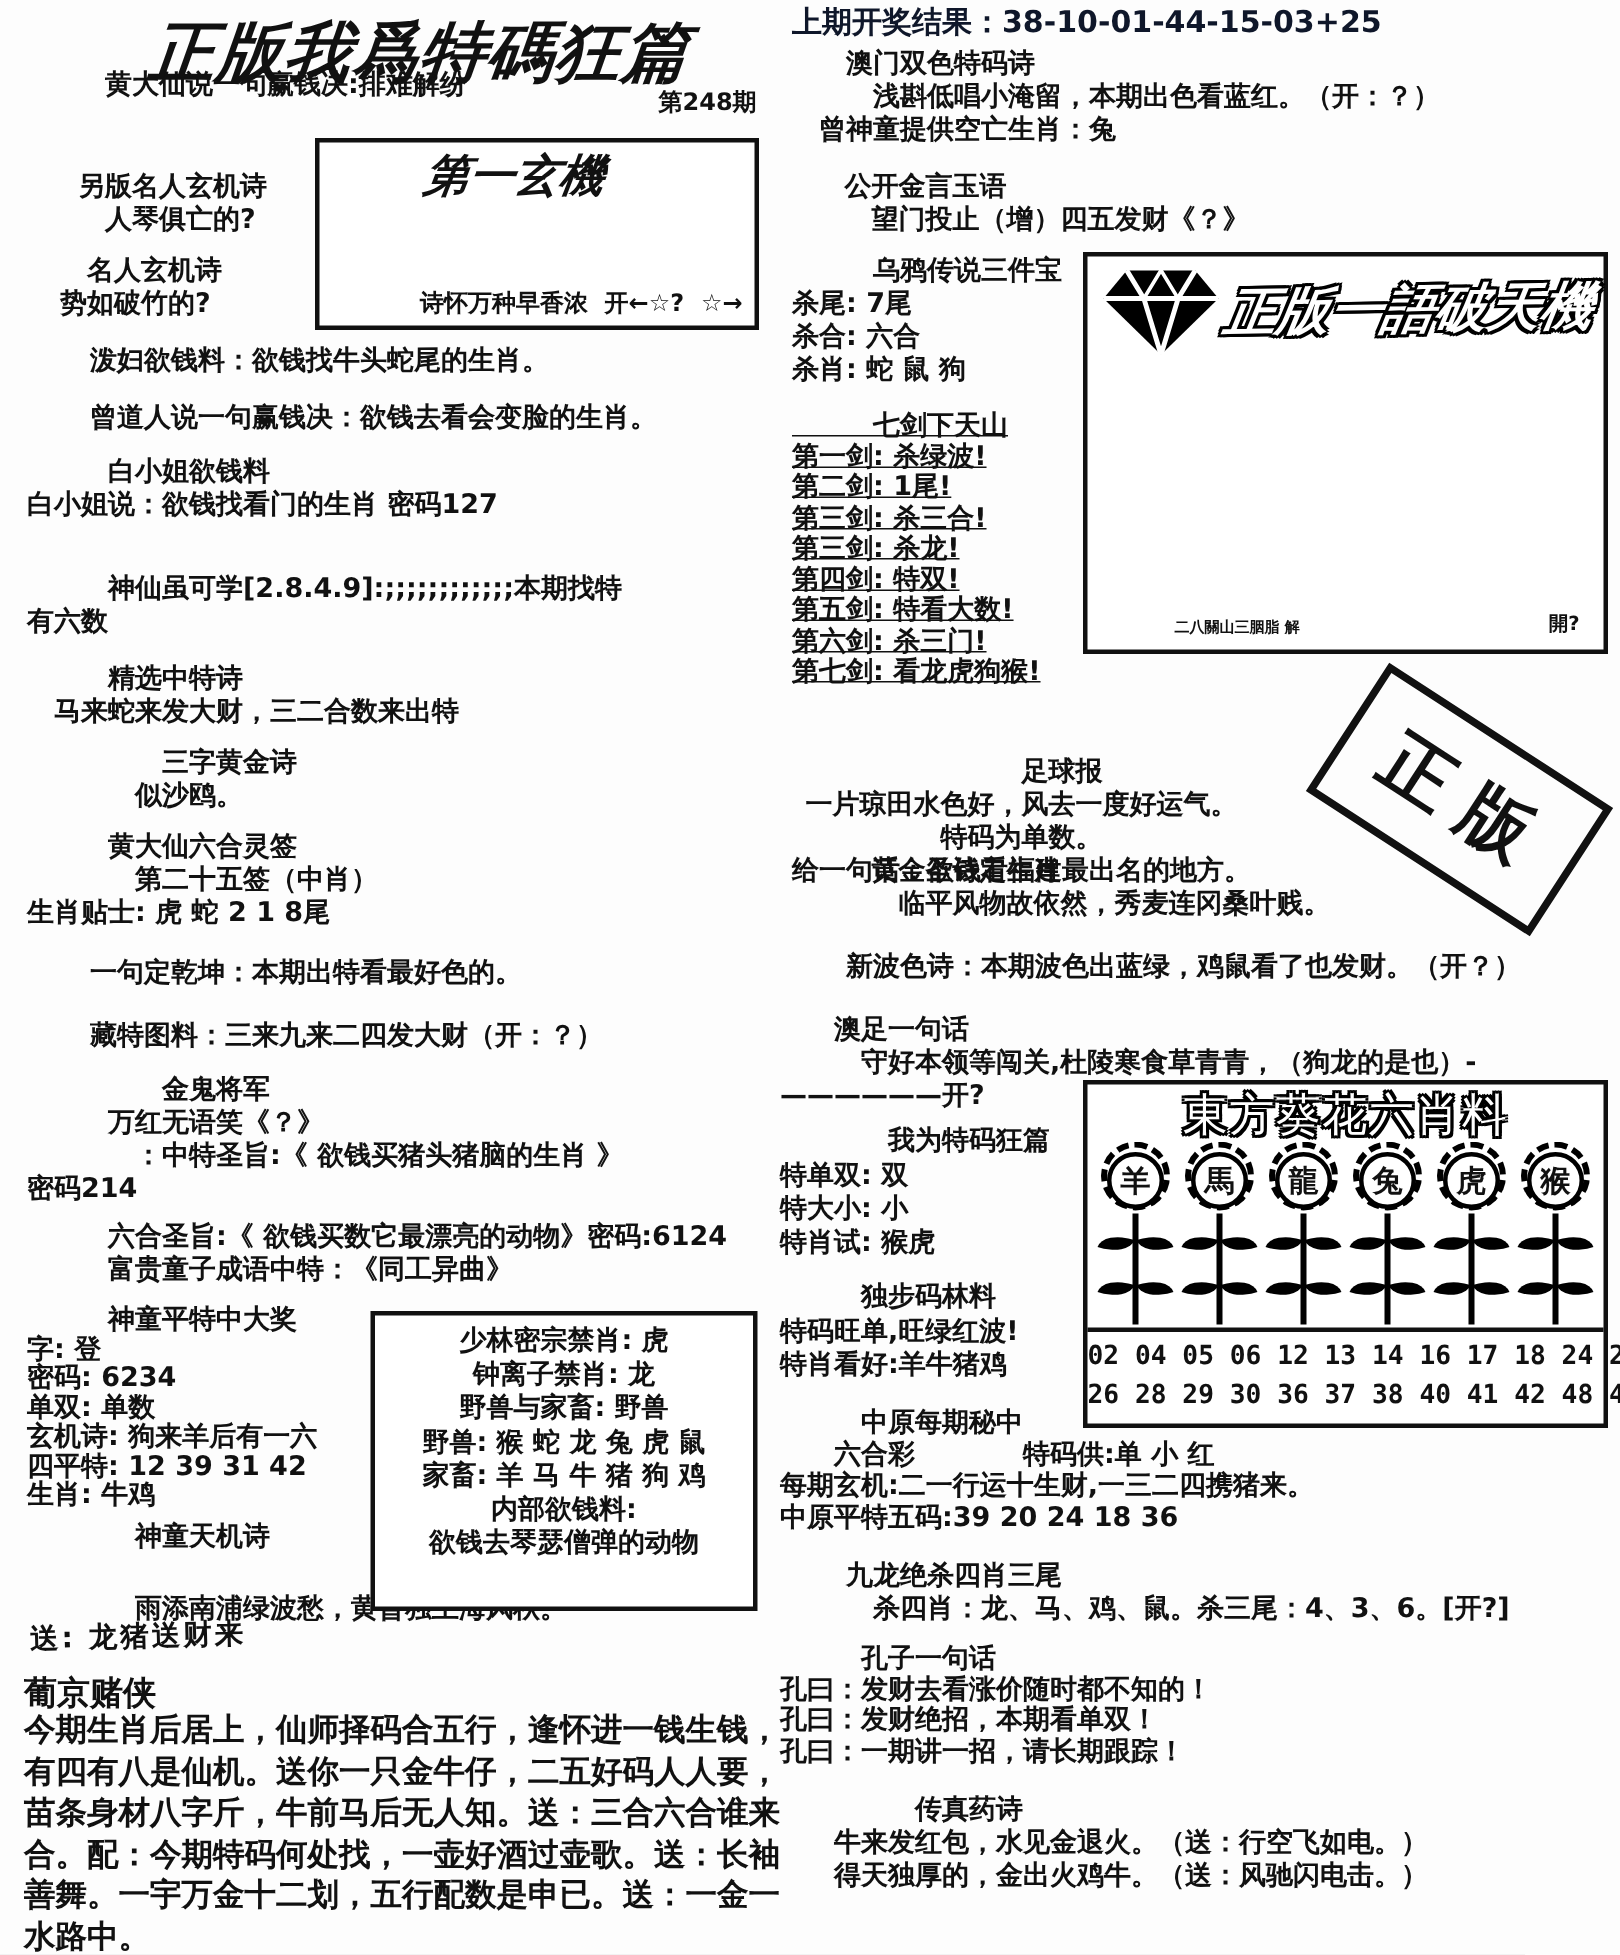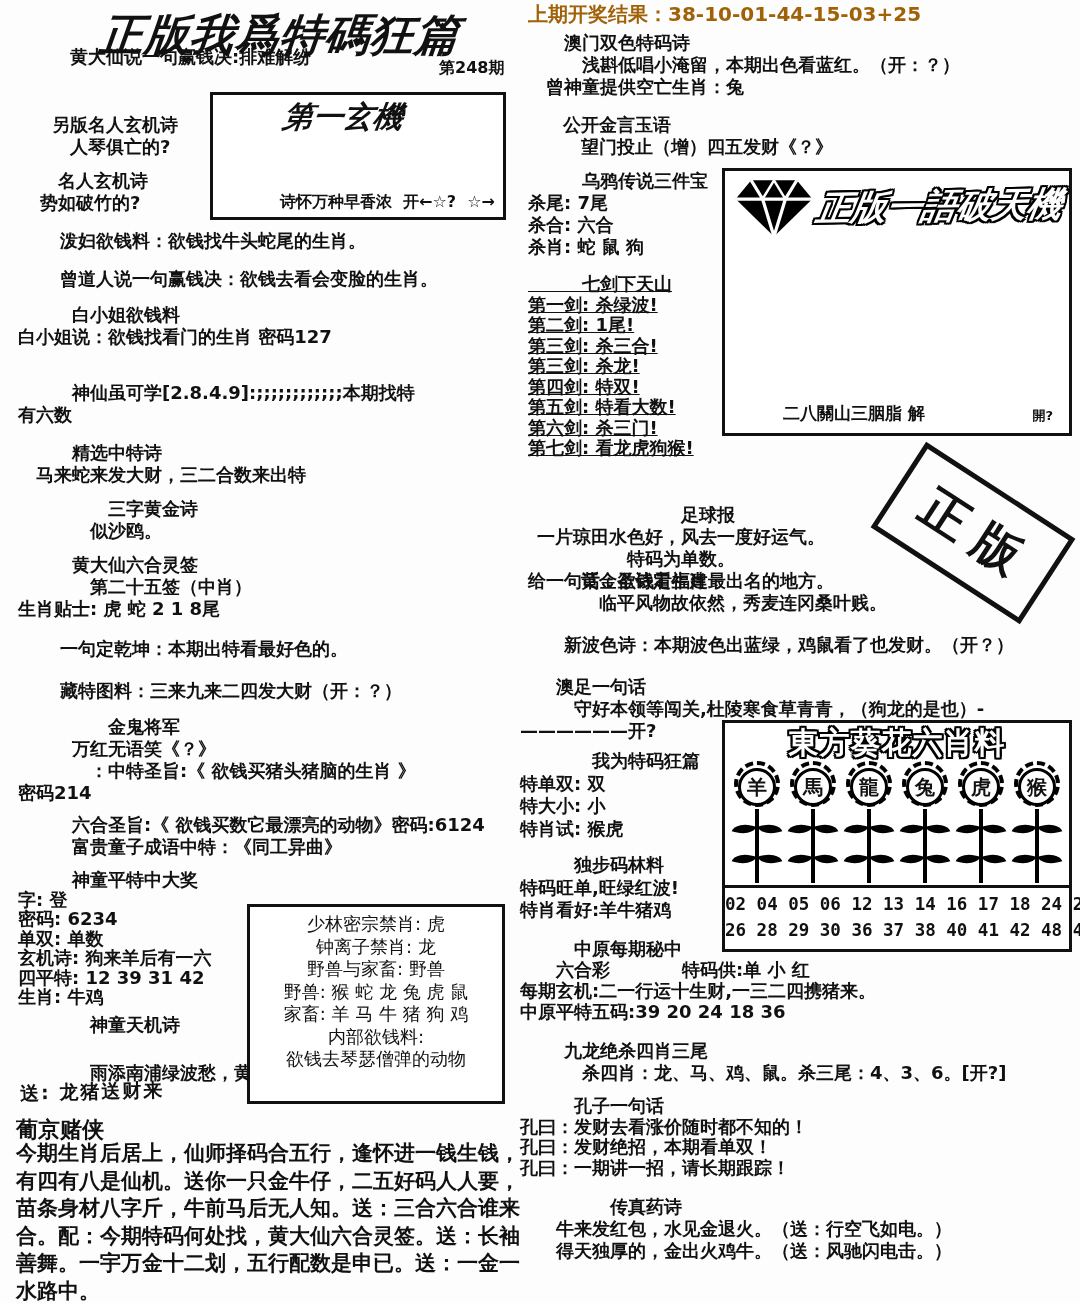--- a/index.html
+++ b/index.html
@@ -1,49 +1,49 @@
 <!DOCTYPE html>
 <html><head>
 <meta charset="utf-8">
 <style>
   html,body{margin:0;padding:0;background:#e9e9e9;}
   #sheet{position:relative;width:1080px;height:1303px;background:#fdfdfd;overflow:hidden;
          font-family:"DejaVu Sans",sans-serif;color:#111;}
   .sec{position:absolute;font-weight:bold;font-size:18px;line-height:22px;white-space:pre;}
   .sec div{min-height:10px;}
-  .red{color:#a16207;}
+  .red{color:#0f172a;}
   .main-title{position:absolute;left:100px;top:6px;font-size:44px;font-weight:900;
               font-style:italic;letter-spacing:1px;transform:skewX(-6deg);white-space:nowrap;}
   .issue{position:absolute;left:410px;top:58px;font-size:16px;font-weight:bold;margin-left:29px;}
   .boxed{position:absolute;border:2px solid #111;background:#fff;}
   
   #mystery-box{left:210px;top:92px;width:290px;height:122px;border-width:3px;}
   #mystery-box .btitle{position:absolute;left:70px;top:2px;font-size:30px;font-weight:900;
                        font-style:italic;transform:skewX(-8deg);}
   #mystery-box .bfooter{position:absolute;right:8px;bottom:4px;font-size:16px;font-weight:bold;white-space:pre;}
   
   #diamond-box{left:722px;top:168px;width:344px;height:262px;border-width:3px;}
   .outline-txt{color:#fff;text-shadow:-2px -2px 0 #000,2px -2px 0 #000,-2px 2px 0 #000,2px 2px 0 #000,
                -2px 0 0 #000,2px 0 0 #000,0 -2px 0 #000,0 2px 0 #000;}
   #diamond-box .dtitle{position:absolute;left:92px;top:12px;font-size:35px;font-weight:900;
                        font-style:italic;transform:skewX(-10deg) rotate(-1deg);white-space:nowrap;}
-  #diamond-box .dfoot-l{position:absolute;left:58px;bottom:8px;font-size:17px;font-weight:bold;}
+  #diamond-box .dfoot-l{position:absolute;left:58px;bottom:8px;font-size:10px;font-weight:bold;}
   #diamond-box .dfoot-r{position:absolute;right:16px;bottom:8px;font-size:13px;font-weight:bold;}
   #gem{position:absolute;left:8px;top:6px;}
   
   #stamp{position:absolute;left:884px;top:482px;width:168px;height:92px;border:5px solid #111;
          transform:rotate(33deg);display:flex;align-items:center;justify-content:center;background:transparent;}
   #stamp span{font-size:48px;font-weight:900;letter-spacing:14px;margin-left:10px;}
   
   #shaolin-box{left:247px;top:874px;width:252px;height:188px;border-width:3px;
-               font-weight:normal;font-size:18px;line-height:22.5px;text-align:center;padding-top:6px;white-space:pre;margin-top:30px;}
+               font-weight:bold;font-size:18px;line-height:22.5px;text-align:center;padding-top:6px;white-space:pre;}
   
   #sunflower-box{left:722px;top:720px;width:344px;height:226px;border-width:3px;}
   #sunflower-box .stitle{position:absolute;left:0;right:0;top:0px;text-align:center;font-size:30px;
-                         font-weight:700;letter-spacing:1px;}
+                         font-weight:400;letter-spacing:1px;}
   #flowers{position:absolute;left:4px;right:4px;top:38px;height:122px;display:flex;justify-content:space-around;}
   .flower{position:relative;width:52px;height:122px;}
   .flower .rays{position:absolute;left:50%;top:0;transform:translateX(-50%);width:46px;height:46px;
                 border:4px dashed #000;border-radius:50%;box-sizing:border-box;}
   .flower .head{position:absolute;left:50%;top:7px;transform:translateX(-50%);width:32px;height:32px;
                 border:3px solid #000;border-radius:50%;background:#fff;display:flex;align-items:center;
                 justify-content:center;font-size:20px;font-weight:900;}
   .flower .stem{position:absolute;left:50%;top:48px;bottom:0;width:4px;background:#000;transform:translateX(-50%);}
   .leaf{position:absolute;width:22px;height:12px;background:#000;}
   .leaf.l1{left:2px;top:62px;border-radius:100% 0 100% 0;transform:rotate(18deg);}
@@ -88,21 +88,21 @@
   <div class="sec" style="left:18px;top:716px;"><div>　　　　　金鬼将军</div><div>　　　万红无语笑《？》</div><div>　　　　：中特圣旨:《 欲钱买猪头猪脑的生肖 》</div><div>密码214</div></div>
   <div class="sec" style="left:18px;top:814px;"><div>　　　六合圣旨:《 欲钱买数它最漂亮的动物》密码:6124</div><div>　　　富贵童子成语中特：《同工异曲》</div></div>
   <div class="sec" style="left:18px;top:870px;line-height:19.5px;"><div>　　　神童平特中大奖</div><div>字: 登</div><div>密码: 6234</div><div>单双: 单数</div><div>玄机诗: 狗来羊后有一六</div><div>四平特: 12 39 31 42</div><div>生肖: 牛鸡</div></div>
   <div class="sec" style="left:18px;top:1014px;text-align:right;">　　　　神童天机诗</div>
   <div class="sec" style="left:18px;top:1062px;">　　　　雨添南浦绿波愁，黄昏独上海风秋。</div>
   <div class="sec hand" style="left:20px;top:1080px;font-size:19px;">送: 龙猪送财来</div>
 
   <div class="boxed" id="shaolin-box"><div>少林密宗禁肖: 虎</div><div>钟离子禁肖: 龙</div><div>野兽与家畜: 野兽</div><div>野兽: 猴 蛇 龙 兔 虎 鼠</div><div>家畜: 羊 马 牛 猪 狗 鸡</div><div></div><div>内部欲钱料:</div><div>欲钱去琴瑟僧弹的动物</div></div>
 
   <div class="sec" id="pujing-title">葡京赌侠</div>
-  <div class="sec" id="pujing-body"><div>今期生肖后居上，仙师择码合五行，逢怀进一钱生钱，</div><div>有四有八是仙机。送你一只金牛仔，二五好码人人要，</div><div>苗条身材八字斤，牛前马后无人知。送：三合六合谁来</div><div>合。配：今期特码何处找，黄大仙六合灵签。送：长袖</div><div>善舞。一宇万金十二划，五行配数是申已。送：一金一</div><div>水路中。</div></div>
+  <div class="sec" id="pujing-body"><div>今期生肖后居上，仙师择码合五行，逢怀进一钱生钱，</div><div>有四有八是仙机。送你一只金牛仔，二五好码人人要，</div><div>苗条身材八字斤，牛前马后无人知。送：三合六合谁来</div><div>合。配：今期特码何处找，一壶好酒过壶歌。送：长袖</div><div>善舞。一宇万金十二划，五行配数是申已。送：一金一</div><div>水路中。</div></div>
 
   <div class="sec" style="left:528px;top:32px;"><div>　　澳门双色特码诗</div><div>　　　浅斟低唱小淹留，本期出色看蓝红。（开：？）</div><div>　曾神童提供空亡生肖：兔</div></div>
   <div class="sec" style="left:545px;top:114px;"><div>　公开金言玉语</div><div>　　望门投止（增）四五发财《？》</div></div>
   <div class="sec" style="left:528px;top:170px;"><div>　　　乌鸦传说三件宝</div><div>杀尾: 7尾</div><div>杀合: 六合</div><div>杀肖: 蛇 鼠 狗</div></div>
   <div class="sec" style="left:528px;top:274px;line-height:20.5px;text-decoration:underline;"><div>　　　七剑下天山</div><div>第一剑: 杀绿波!</div><div>第二剑: 1尾!</div><div>第三剑: 杀三合!</div><div>第三剑: 杀龙!</div><div>第四剑: 特双!</div><div>第五剑: 特看大数!</div><div>第六剑: 杀三门!</div><div>第七剑: 看龙虎狗猴!</div></div>
   <div class="sec" style="left:528px;top:504px;text-align:center;"><div>　　　足球报</div><div>一片琼田水色好，风去一度好运气。</div><div>特码为单数。</div><div>给一句话：欲钱看福建最出名的地方。</div></div>
   <div class="sec" style="left:545px;top:570px;"><div>　　黄金圣诗定生肖</div><div>　　　临平风物故依然，秀麦连冈桑叶贱。</div></div>
   <div class="sec" style="left:528px;top:634px;">　　新波色诗：本期波色出蓝绿，鸡鼠看了也发财。（开？）</div>
   <div class="sec" style="left:520px;top:676px;"><div>　　澳足一句话</div><div>　　　守好本领等闯关,杜陵寒食草青青，（狗龙的是也）-</div><div>——————开?</div></div>
   <div class="sec" style="left:520px;top:750px;line-height:22.5px;"><div>　　　　我为特码狂篇</div><div>特单双: 双</div><div>特大小: 小</div><div>特肖试: 猴虎</div></div>

